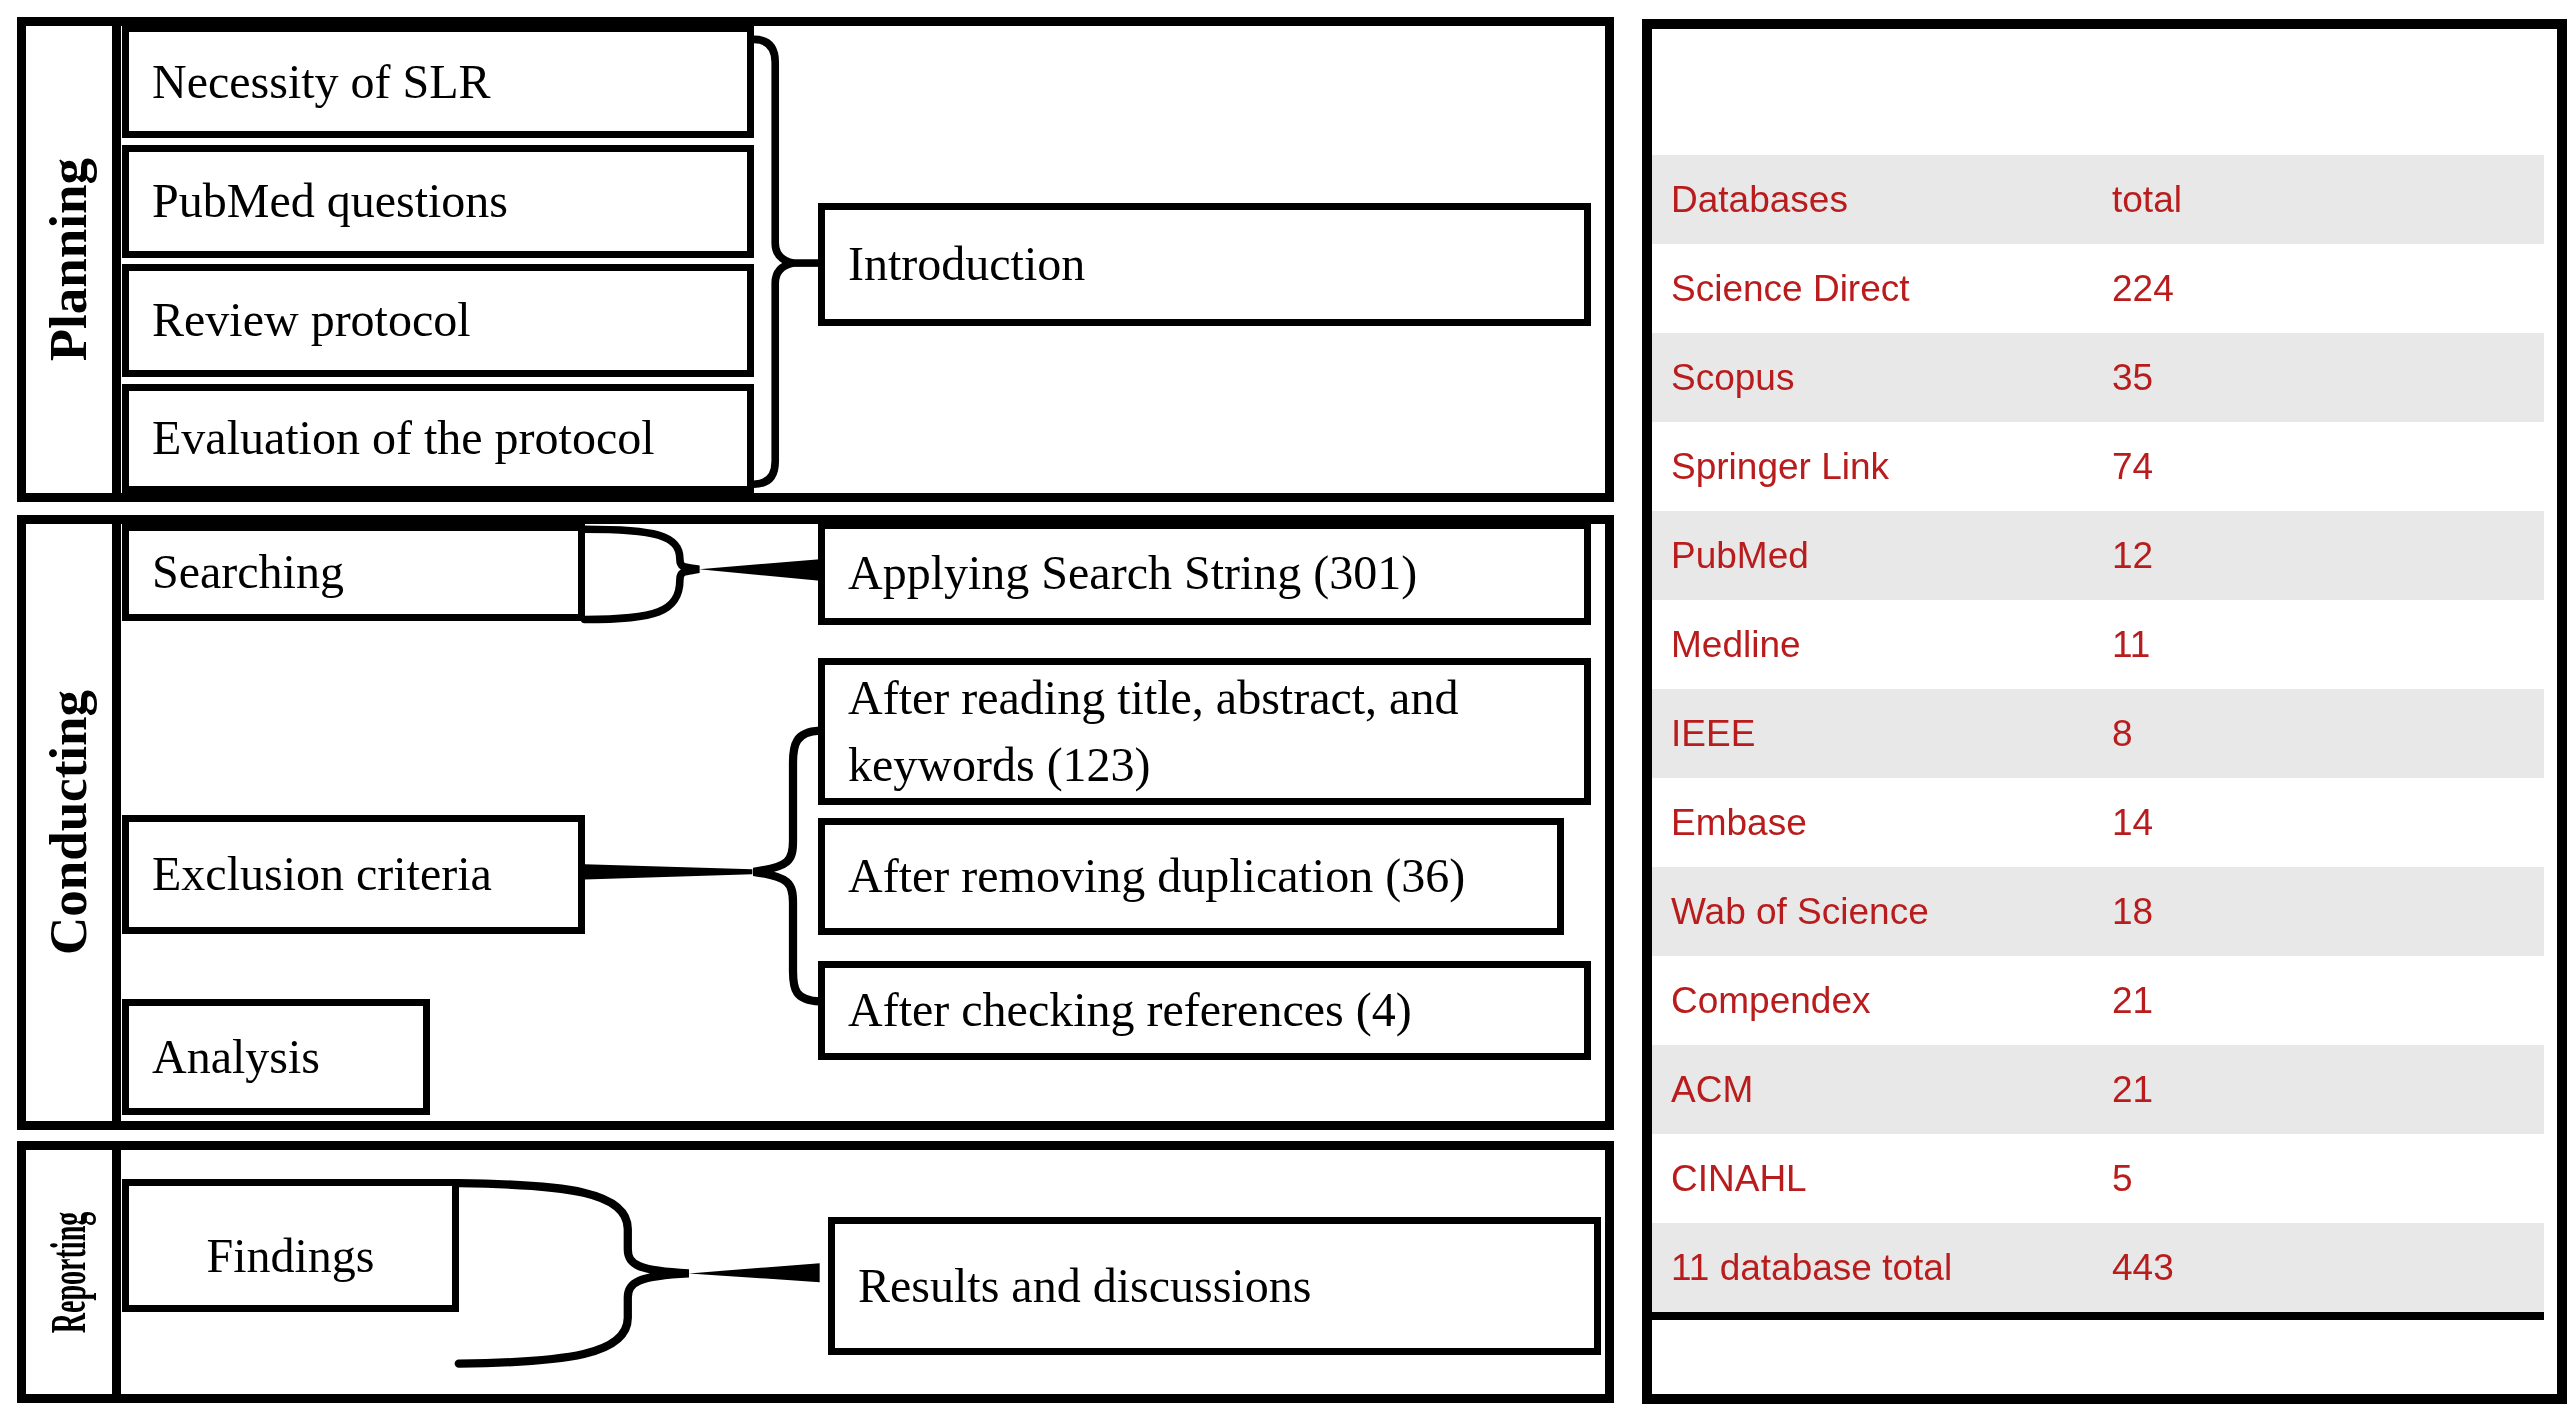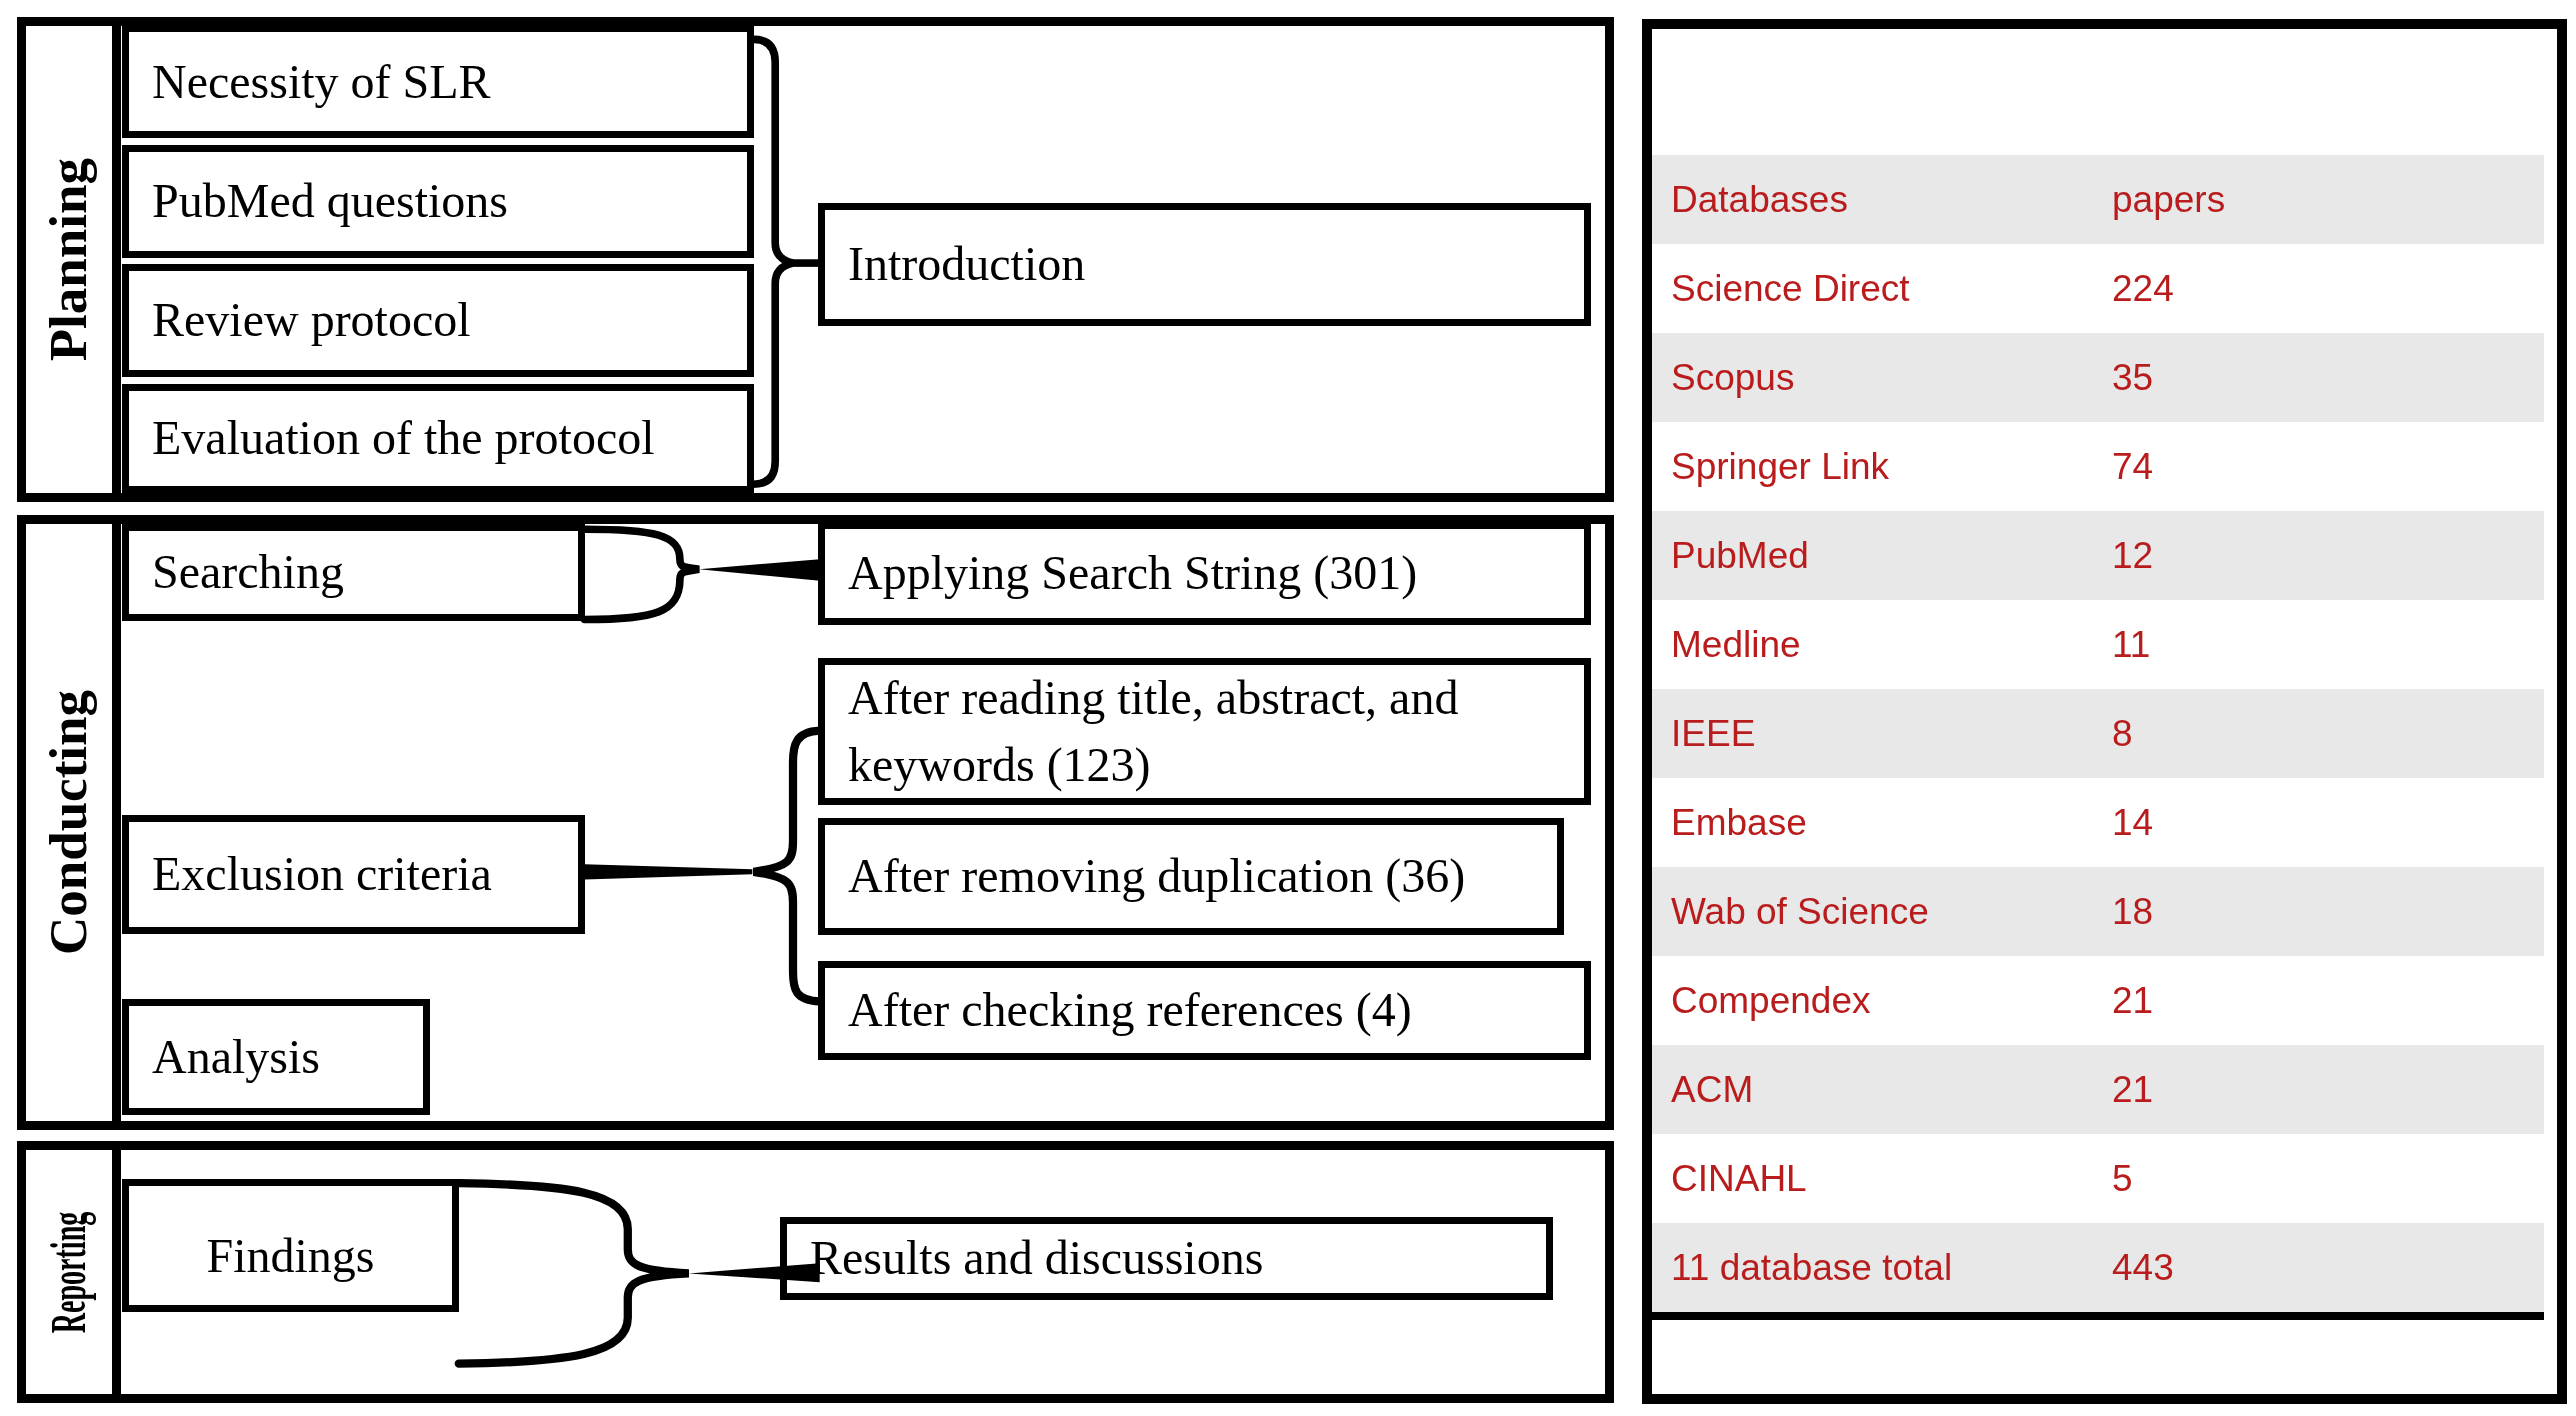--- a/index.html
+++ b/index.html
@@ -114,41 +114,41 @@
   <div class="box" style="left:818px;top:658px;width:773px;height:147px">After reading title, abstract, and keywords (123)</div>
   <div class="box" style="left:818px;top:818px;width:746px;height:117px">After removing duplication (36)</div>
   <div class="box" style="left:818px;top:961px;width:773px;height:99px">After checking references (4)</div>
 
   <div class="section" style="left:16.5px;top:1141px;width:1597px;height:262px"></div>
   <div class="vdiv" style="left:112px;top:1141px;height:262px"></div>
   <div class="vlabel squash" style="left:25.4px;top:1150px;width:86px;height:244px">
     <span>Reporting</span>
   </div>
   <div class="box center" style="left:122px;top:1179px;width:337px;height:133px;align-items:flex-start;padding-top:37px">Findings</div>
-  <div class="box thick" style="left:780px;top:1217px;width:773px;height:83px">Results and discussions</div>
+  <div class="box thick" style="left:828px;top:1217px;width:773px;height:138px">Results and discussions</div>
 
   <svg class="connectors" width="2576" height="1417" viewBox="0 0 4054 2230">
     <path d="M 1186 62 Q 1220 62 1220 98 L 1220 382 Q 1220 408 1248 414 Q 1220 420 1220 446 L 1220 726 Q 1220 762 1186 762" fill="none" stroke="#000" stroke-width="12" stroke-linecap="round"></path>
     <path d="M 1246 414 L 1292 414" fill="none" stroke="#000" stroke-width="12"></path>
 
     <path d="M 920 833 C 1030 833 1070 842 1070 880 C 1070 894 1078 892 1100 896 C 1078 900 1070 898 1070 912 C 1070 964 1030 975 920 975" fill="none" stroke="#000" stroke-width="12" stroke-linecap="round"></path>
     <path d="M 1100 896 L 1290 880 L 1290 914 Z" fill="#000"></path>
 
     <path d="M 920 1360 L 1184 1368 L 1184 1376 L 920 1384 Z" fill="#000"></path>
     <path d="M 1290 1150 C 1252 1152 1248 1172 1248 1200 L 1248 1324 C 1248 1354 1242 1364 1186 1372 C 1242 1380 1248 1390 1248 1420 L 1248 1528 C 1248 1558 1252 1574 1290 1576" fill="none" stroke="#000" stroke-width="13" stroke-linecap="round"></path>
 
     <path d="M 722 1862 C 892 1864 988 1876 988 1934 L 988 1966 C 988 1990 1004 2000 1084 2004 C 1004 2008 988 2018 988 2042 L 988 2074 C 988 2132 892 2144 722 2146" fill="none" stroke="#000" stroke-width="13" stroke-linecap="round"></path>
     <path d="M 1084 2004 L 1290 1988 L 1290 2018 Z" fill="#000"></path>
   </svg>
 
   <div class="table-frame" style="left:1642px;top:19px;width:925px;height:1385px"></div>
 
   <div class="trow alt" style="left:1652px;top:155px">
     <span class="c1">Databases</span>
-    <span class="c2">papers</span>
+    <span class="c2">total</span>
   </div>
   <div class="trow" style="left:1652px;top:244px">
     <span class="c1">Science Direct</span>
     <span class="c2">224</span>
   </div>
   <div class="trow alt" style="left:1652px;top:333px">
     <span class="c1">Scopus</span>
     <span class="c2">35</span>
   </div>
   <div class="trow" style="left:1652px;top:422px">

